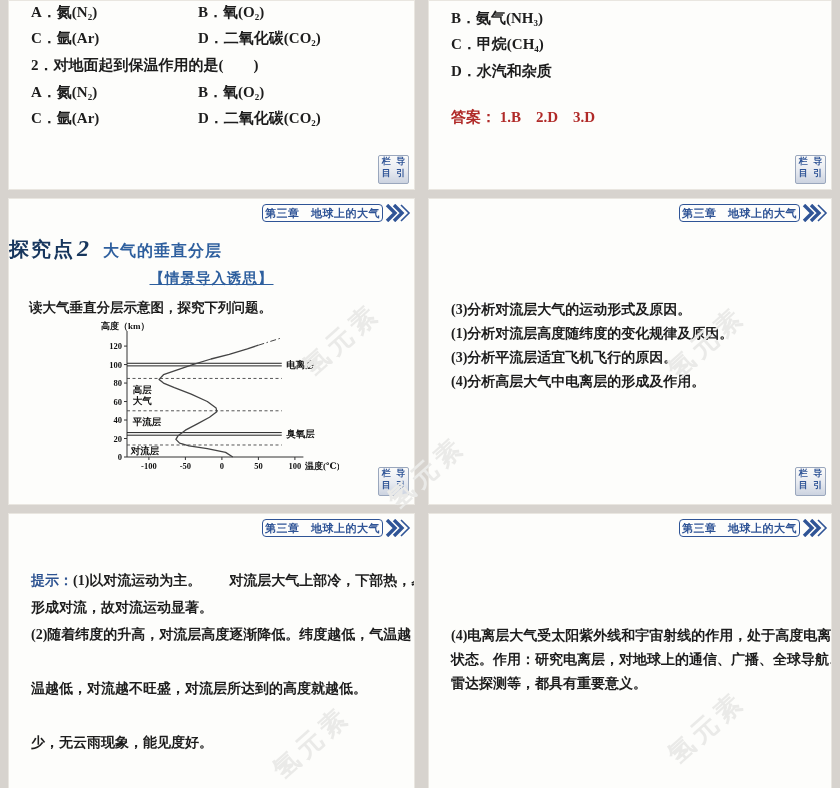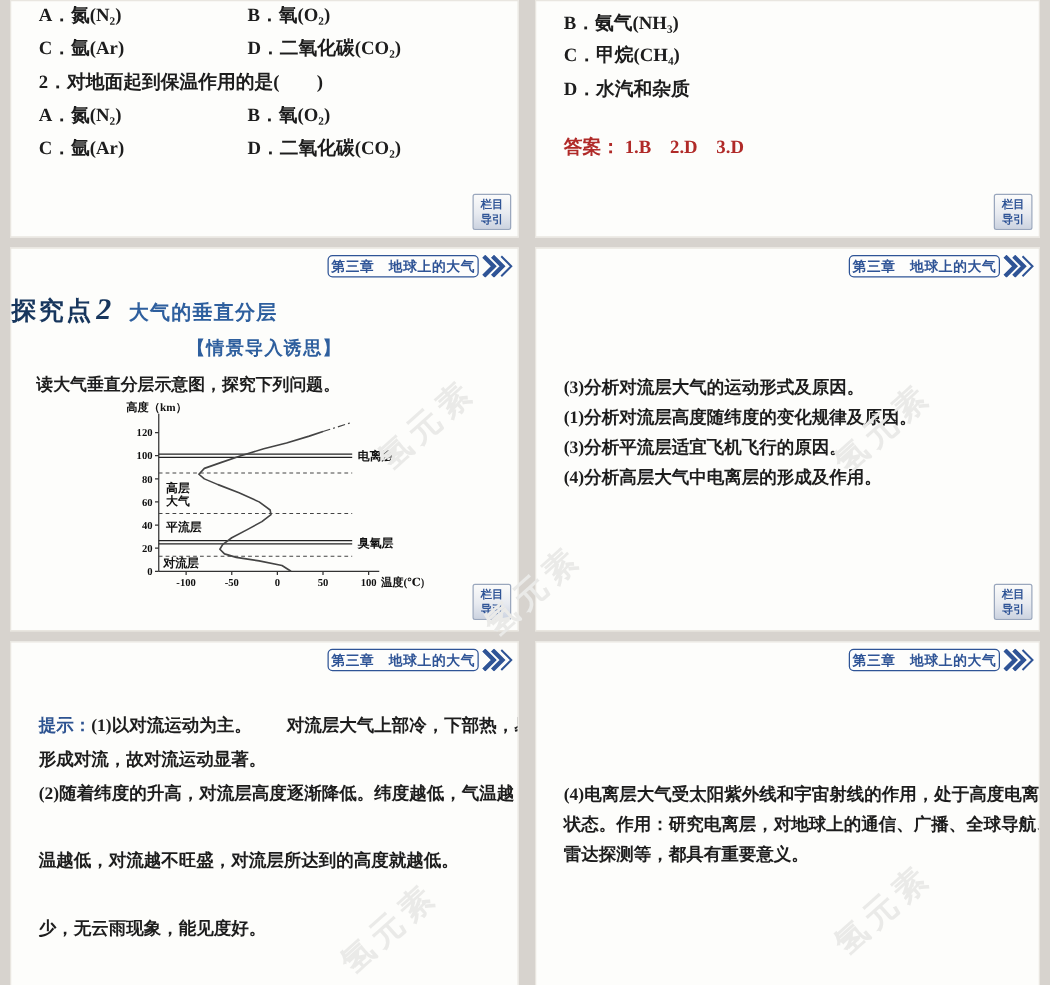--- a/index.html
+++ b/index.html
@@ -24,31 +24,31 @@
   
   .hdr{position:absolute;top:5px;right:3px;display:flex;align-items:flex-start;gap:2px;}
   .hdr-box{border:1.5px solid #2f5496;border-radius:4px;height:16px;width:119px;background:#fdfdfc;
            display:flex;align-items:center;justify-content:center;}
   .hdr-box span{font-size:11px;font-weight:700;color:#2f5496;letter-spacing:.5px;}
 
   
   .nav-btn{position:absolute;right:5px;width:29px;height:27px;border:1px solid #9aa7bd;border-radius:2px;
            background:linear-gradient(180deg,#fbfbfa 0%,#e7eaf0 55%,#ccd3e0 100%);
            color:#2f5496;font-size:9px;font-weight:700;line-height:1.3;text-align:center;
-           display:flex;flex-direction:column;justify-content:center;cursor:pointer;
+           display:flex;flex-direction:row;justify-content:center;cursor:pointer;
            font-family:"Liberation Sans","DejaVu Sans",sans-serif;}
   .btm5{bottom:5px;} .btm8{bottom:8px;}
 
   
   .explore-head{position:absolute;top:36px;left:0;width:100%;text-align:left;white-space:nowrap;}
   .point-label{font-size:20px;font-weight:700;color:#17365d;letter-spacing:2px;}
   .point-num{font-size:24px;font-weight:700;color:#17365d;font-style:italic;margin-left:2px;}
   .point-title{font-size:16px;font-weight:700;color:#2e5f9e;margin-left:14px;letter-spacing:1px;}
   .banner{position:absolute;top:70px;left:0;width:100%;text-align:center;
-          font-size:14.5px;font-weight:700;color:#2e5f9e;letter-spacing:1px;}
+          font-size:14.5px;font-weight:700;color:#2e5f9e;letter-spacing:1px;text-decoration:underline;}
   .intro{position:absolute;top:100px;left:20px;font-size:13.5px;font-weight:700;color:#1d1d1d;white-space:nowrap;}
 
   .chart{position:absolute;left:86px;top:120px;}
   .ctick{font:700 8.5px "Liberation Serif","DejaVu Serif",serif;fill:#111;}
   .caxis{font:700 9px "Liberation Serif","DejaVu Serif",serif;fill:#111;}
   .clayer{font:700 9.5px "Liberation Serif","DejaVu Serif",serif;fill:#111;}
 
   
   .wm{position:absolute;transform:rotate(-42deg);font-size:26px;font-weight:700;letter-spacing:5px;
       color:#eaeae8;font-family:"Liberation Sans","DejaVu Sans",sans-serif;pointer-events:none;

